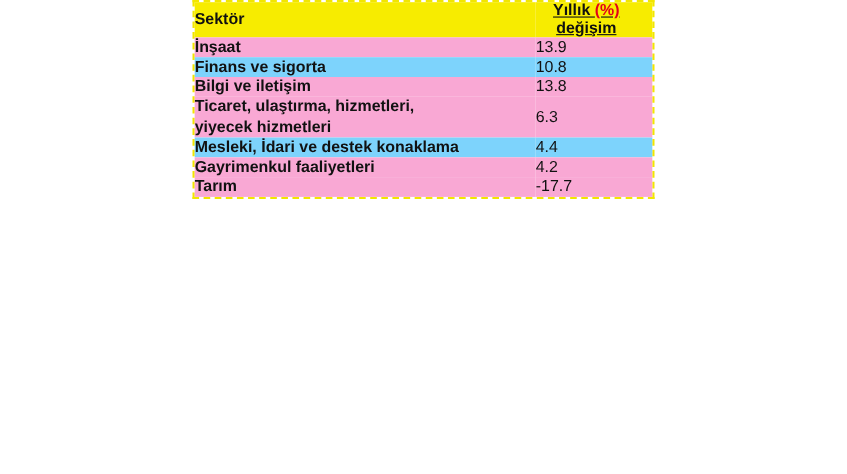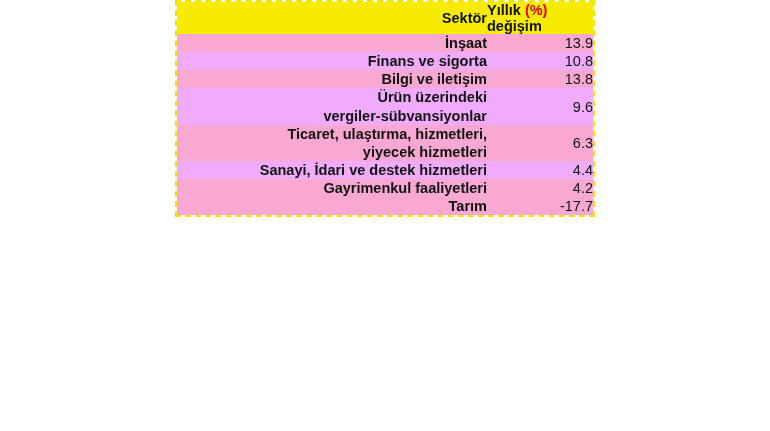--- a/index.html
+++ b/index.html
@@ -26,57 +26,57 @@
   }
   table.data-table {
     border-collapse: collapse;
     width: 100%;
     table-layout: fixed;
   }
   table.data-table td, table.data-table th {
     padding: 0;
     margin: 0;
     vertical-align: middle;
-    text-align: right;
   }
   .hdr-row {
     background: #f7ec00;
   }
   .hdr-cell {
     font-size: 14.5px;
     font-weight: bold;
     color: #111111;
     padding: 9px 0 9px 14px;
     text-align: left;
     vertical-align: top;
   }
   .hdr-cell.right {
     padding-left: 0;
     padding-right: 14px;
-    text-align: left;
+    text-align: center;
+    text-decoration: underline;
   }
   .hdr-pct {
     color: #e2001a;
   }
   .row-label {
     font-size: 14.5px;
     font-weight: bold;
     color: #111111;
     padding: 5px 4px 5px 14px;
     line-height: 1.25;
   }
   .row-value {
     font-size: 14.5px;
     font-weight: normal;
     color: #111111;
     padding: 5px 10px 5px 0;
     text-align: left;
   }
   .bg-blue { background: #f9a8d4; }
-  .bg-red  { background: #f0abfc; }
+  .bg-red  { background: #7dd3fc; }
   .val-col { width: 92px; }
   .lbl-line { display: block; }
 </style>
 </head>
 <body>
 
 <div id="table-wrap">
   <table class="data-table">
     <thead>
       <tr class="hdr-row">
@@ -105,41 +105,34 @@
         <td class="row-value val-col">10.8</td>
       </tr>
 
       <tr class="bg-blue">
         <td class="row-label">
           <span class="lbl-line">Bilgi ve iletişim</span>
         </td>
         <td class="row-value val-col">13.8</td>
       </tr>
 
-      <tr class="bg-red">
-        <td class="row-label">
-          <span class="lbl-line">Ürün üzerindeki</span>
-          <span class="lbl-line">vergiler-sübvansiyonlar</span>
-        </td>
-        <td class="row-value val-col">9.6</td>
-      </tr>
 
 
 
       <tr class="bg-blue">
         <td class="row-label">
           <span class="lbl-line">Ticaret, ulaştırma, hizmetleri,</span>
           <span class="lbl-line">yiyecek hizmetleri</span>
         </td>
         <td class="row-value val-col">6.3</td>
       </tr>
 
       <tr class="bg-red">
         <td class="row-label">
-          <span class="lbl-line">Sanayi, İdari ve destek hizmetleri</span>
+          <span class="lbl-line">Mesleki, İdari ve destek konaklama</span>
         </td>
         <td class="row-value val-col">4.4</td>
       </tr>
 
       <tr class="bg-blue">
         <td class="row-label">
           <span class="lbl-line">Gayrimenkul faaliyetleri</span>
         </td>
         <td class="row-value val-col">4.2</td>
       </tr>

